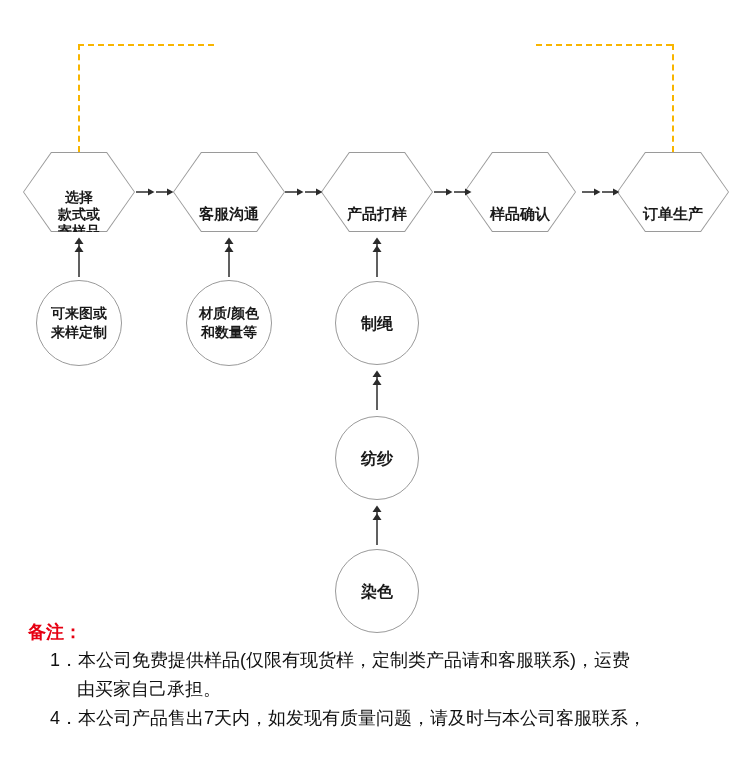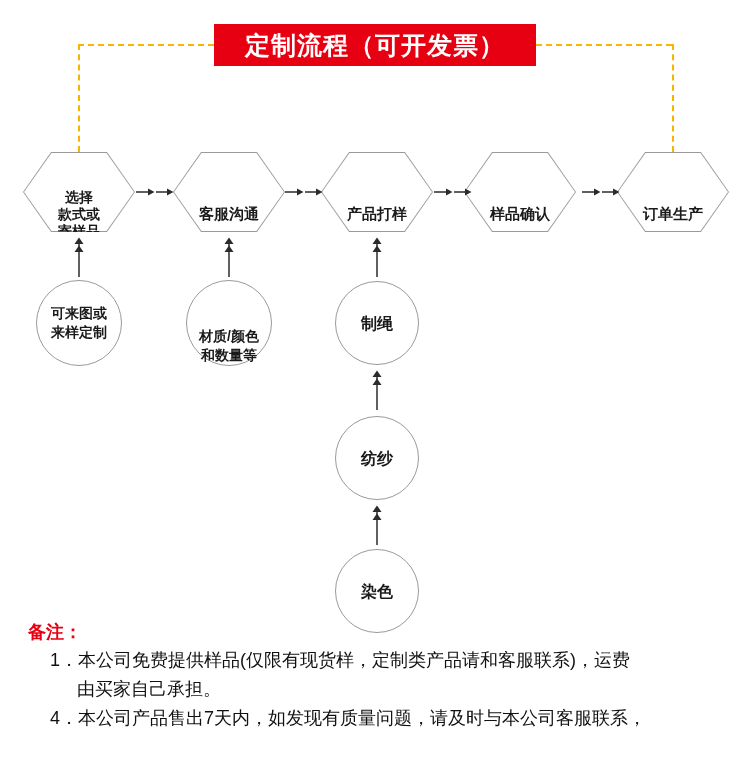--- a/index.html
+++ b/index.html
@@ -56,23 +56,20 @@
 </head>
 <body>
 
 <div class="canvas">
 
   <div class="dash dash-h" style="left:78px; top:44px; width:136px;"></div>
   <div class="dash dash-v" style="left:78px; top:44px; height:108px;"></div>
   <div class="dash dash-h" style="left:536px; top:44px; width:136px;"></div>
   <div class="dash dash-v" style="left:672px; top:44px; height:108px;"></div>
 
-  <div class="banner">
-    <span>定制流程（可开发票）</span>
-  </div>
 
   <div class="hex" style="left:23px;">
     <div class="hex-label small">
       <div>选择</div>
       <div>款式或</div>
       <div>寄样品</div>
     </div>
   </div>
   <div class="hex" style="left:173px;">
     <div class="hex-label">
@@ -143,21 +140,21 @@
   <svg class="varrow" style="left:370px; top:504px;" width="14" height="42" viewBox="0 0 14 42">
     <line x1="7" y1="41" x2="7" y2="7" stroke="#2b2b2b" stroke-width="1.5"></line>
     <polygon points="2.5,8 7,1.5 11.5,8" fill="#2b2b2b"></polygon>
       <polygon points="2.5,16 7,9.5 11.5,16" fill="#2b2b2b"></polygon>
   </svg>
 
   <div class="circle" style="left:36px; top:280px; width:86px; height:86px;">
     <div class="line">可来图或</div>
     <div class="line">来样定制</div>
   </div>
-  <div class="circle" style="left:186px; top:280px; width:86px; height:86px;justify-content:flex-end;">
+  <div class="circle" style="left:186px; top:280px; width:86px; height:86px;">
     <div class="line">材质/颜色</div>
     <div class="line">和数量等</div>
   </div>
   <div class="circle process" style="left:335px; top:281px; width:84px; height:84px;">
     <div class="line">制绳</div>
   </div>
   <div class="circle process" style="left:335px; top:416px; width:84px; height:84px;">
     <div class="line">纺纱</div>
   </div>
   <div class="circle process" style="left:335px; top:549px; width:84px; height:84px;">

